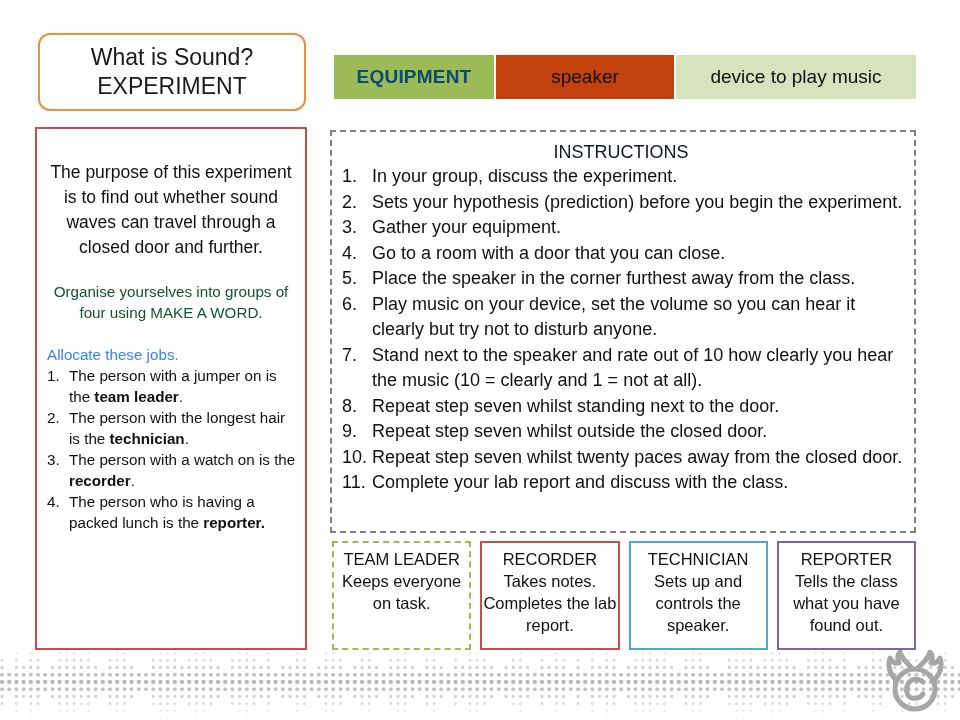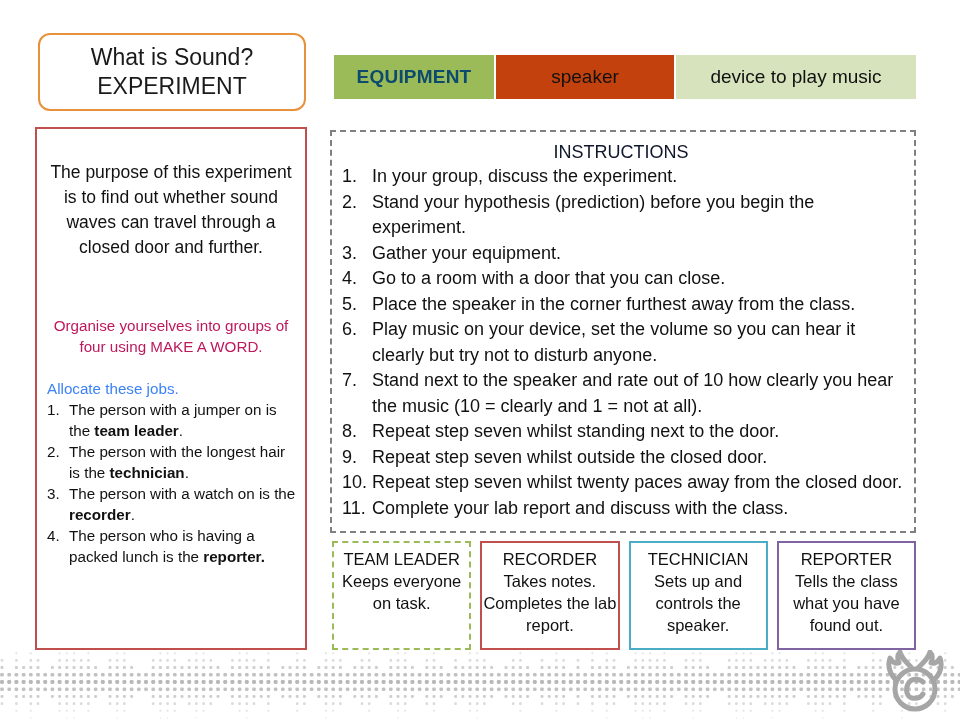--- a/index.html
+++ b/index.html
@@ -114,22 +114,21 @@
   .lp-purpose {
     text-align: center;
     font-size: 17.5px;
     line-height: 25px;
     color: #111;
   }
   .lp-organise {
     text-align: center;
     font-size: 15.2px;
     line-height: 21px;
-    color: #be185d;
-    margin-top: 34px;
+    color: #14532d;
   }
   .lp-allocate {
     text-align: left;
     font-size: 15.2px;
     line-height: 21px;
     color: #3b82f6;
     padding-left: 2px;
   }
   .lp-list {
     margin: 0;
@@ -288,21 +287,21 @@
 
   <div class="instructions">
     <div class="ins-title">INSTRUCTIONS</div>
     <ul class="ins-list" id="steps-list">
         <li>
           <span class="num">1.</span>
           <span class="txt">In your group, discuss the experiment.</span>
         </li>
         <li>
           <span class="num">2.</span>
-          <span class="txt">Stand your hypothesis (prediction) before you begin the experiment.</span>
+          <span class="txt">Sets your hypothesis (prediction) before you begin the experiment.</span>
         </li>
         <li>
           <span class="num">3.</span>
           <span class="txt">Gather your equipment.</span>
         </li>
         <li>
           <span class="num">4.</span>
           <span class="txt">Go to a room with a door that you can close.</span>
         </li>
         <li>

